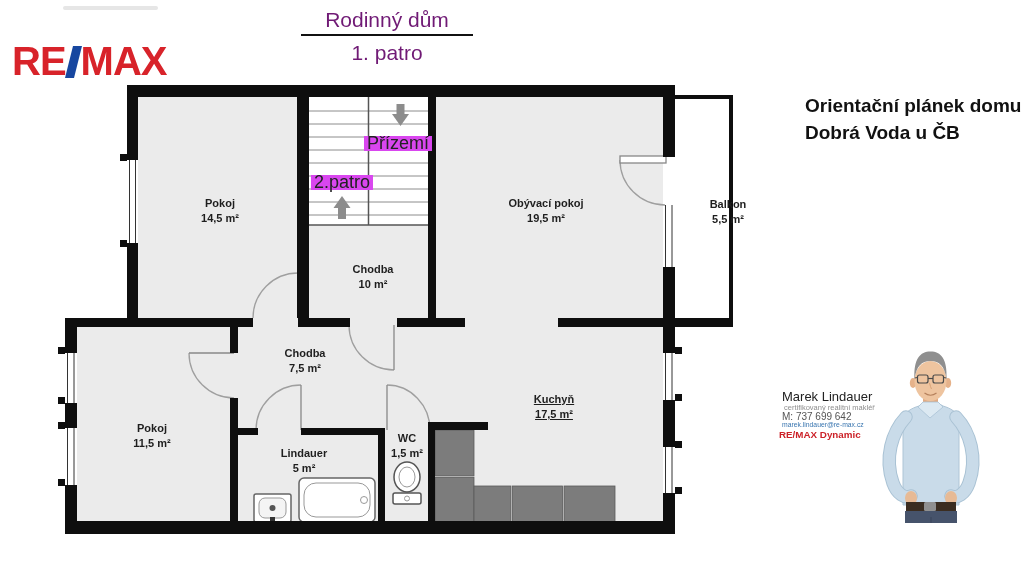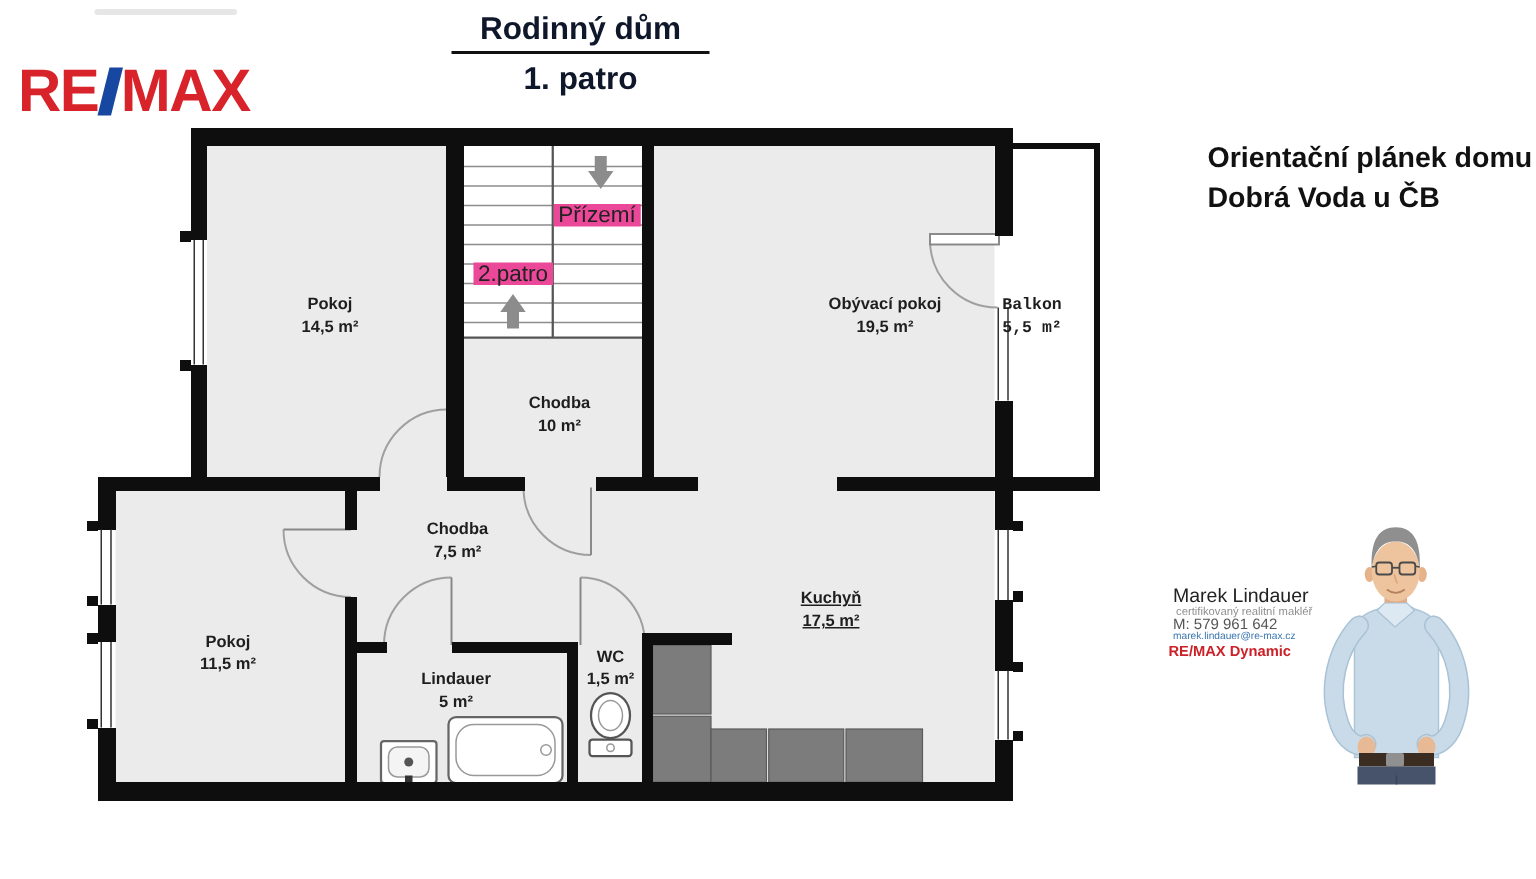--- a/index.html
+++ b/index.html
@@ -3,22 +3,22 @@
 <meta charset="utf-8">
 <style>
   html,body{margin:0;padding:0;background:#fff;}
   #stage{position:relative;width:1024px;height:586px;background:#fff;overflow:hidden;
          font-family:"Liberation Sans",sans-serif;}
   .abs{position:absolute;}
   .ctr{transform:translateX(-50%);text-align:center;white-space:nowrap;}
   .rlabel{position:absolute;transform:translateX(-50%);text-align:center;
           font-weight:bold;font-size:11px;line-height:15px;color:#1e1e1e;white-space:nowrap;}
   .slabel{position:absolute;transform:translateX(-50%);text-align:center;
-          font-size:15px;color:#222;background:#ec4899;padding:0 3px;white-space:nowrap;line-height:15px;}
-  #title1,#title2{font-weight:bold;font-size:21px;color:#0f172a;}
+          font-size:18px;color:#222;background:#d946ef;padding:0 3px;white-space:nowrap;line-height:15px;}
+  #title1,#title2{font-weight:normal;font-size:21px;color:#701a75;}
   #title-underline{background:#111;}
   #logo{font-weight:bold;font-size:40px;letter-spacing:-1px;color:#d8232a;}
   #logo .slash{display:inline-block;width:9px;height:32px;background:#1747a0;
                transform:skewX(-14deg);margin:0 3px;vertical-align:-3px;}
   #note{font-weight:bold;font-size:19px;line-height:26.5px;color:#111;}
   .agent-name{font-weight:normal;font-size:13px;color:#222;line-height:1;}
   .agent-role{font-size:7.5px;color:#8f8f8f;line-height:1;}
   .agent-phone{font-size:10px;color:#555;line-height:1;}
   .agent-email{font-size:6.8px;color:#3a76b0;line-height:1;}
   .agent-office{font-weight:bold;font-size:9.8px;color:#cc2128;line-height:1;}
@@ -210,25 +210,25 @@
       <line x1="943.5" y1="377.5" x2="946.5" y2="378" stroke="#4a4a4a" stroke-width="1"></line>
       <path d="M929.5,383 Q930.5,387 931.5,389" stroke="#d9a377" stroke-width="1" fill="none"></path>
       <path d="M924.5,393 Q930.5,397.5 936.5,393" stroke="#b5805c" stroke-width="1.2" fill="none"></path>
     </g>
   </svg>
 
   <div class="rlabel" style="left:220px;top:196px;">
     <div>Pokoj</div>
       <div>14,5 m²</div>
   </div>
-  <div class="rlabel" style="left:546px;top:196px;margin-left:44px;">
+  <div class="rlabel" style="left:546px;top:196px;">
     <div>Obývací pokoj</div>
       <div>19,5 m²</div>
   </div>
-  <div class="rlabel" style="left:688px;top:197px;font-family:Liberation Mono, monospace;">
+  <div class="rlabel" style="left:728px;top:197px;">
     <div>Balkon</div>
       <div>5,5 m²</div>
   </div>
   <div class="rlabel" style="left:373px;top:262px;">
     <div>Chodba</div>
       <div>10 m²</div>
   </div>
   <div class="rlabel" style="left:305px;top:346px;">
     <div>Chodba</div>
       <div>7,5 m²</div>
@@ -248,17 +248,17 @@
   <div class="rlabel" style="left:554px;top:392px;text-decoration:underline;">
     <div>Kuchyň</div>
       <div>17,5 m²</div>
   </div>
 
   <div class="slabel" style="left:398px;top:136px;">Přízemí</div>
   <div class="slabel" style="left:342px;top:175px;">2.patro</div>
 
   <div class="abs agent-name" style="left:782px;top:390px;">Marek Lindauer</div>
   <div class="abs agent-role" style="left:784px;top:404px;">certifikovaný realitní makléř</div>
-  <div class="abs agent-phone" style="left:782px;top:412px;">M: 579 961 642</div>
+  <div class="abs agent-phone" style="left:782px;top:412px;">M: 737 699 642</div>
   <div class="abs agent-email" style="left:782px;top:422px;">marek.lindauer@re-max.cz</div>
   <div class="abs agent-office" style="left:779px;top:429.5px;">RE/MAX Dynamic</div>
 
 </div>
 
 </body></html>

